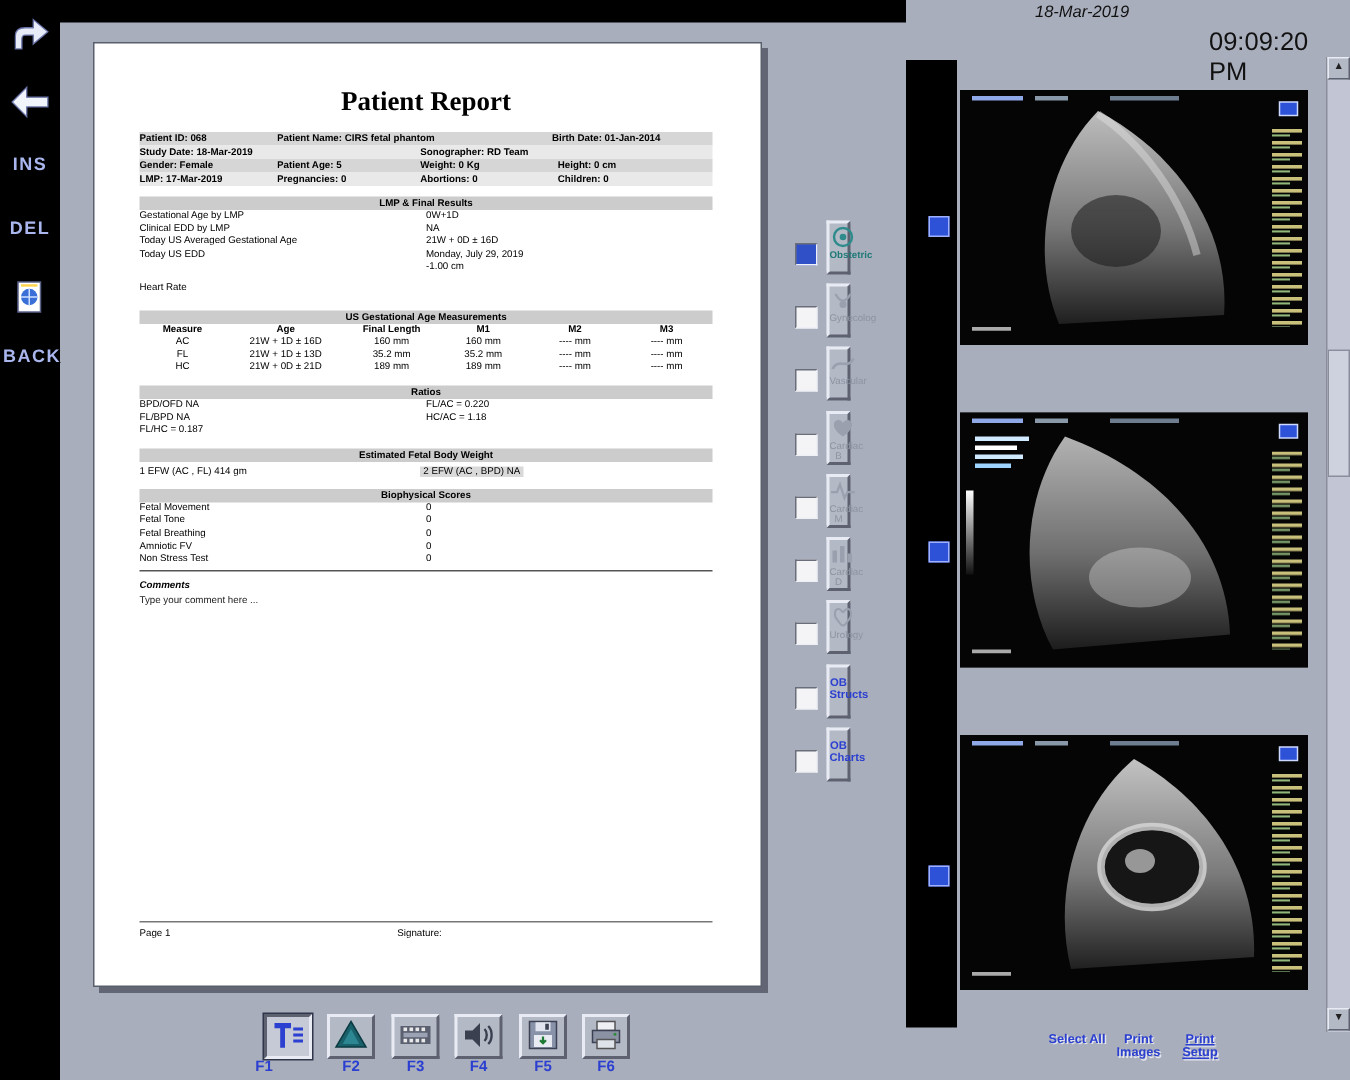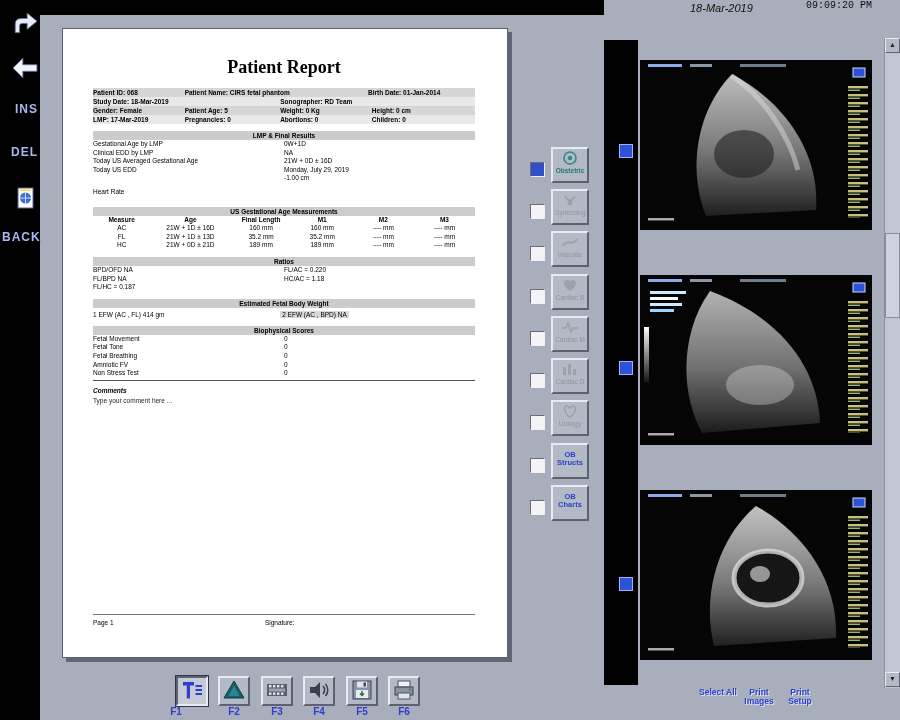--- a/index.html
+++ b/index.html
@@ -1,29 +1,29 @@
 <!DOCTYPE html>
 <html><head>
 <meta charset="utf-8">
 <style>
   html,body{margin:0;padding:0;background:#888;}
   .screen{position:relative;width:900px;height:720px;background:#a9aebc;overflow:hidden;
           font-family:"Liberation Sans",sans-serif;color:#000;}
 
   
   .left-strip{position:absolute;left:0;top:0;width:40px;height:720px;background:#000;}
-  .nav-btn{position:absolute;left:2px;width:36px;text-align:right;cursor:pointer;}
+  .nav-btn{position:absolute;left:2px;width:36px;text-align:center;cursor:pointer;}
   .nav-text{color:#aab6ee;font-weight:bold;font-size:12px;letter-spacing:1px;
             text-shadow:1px 1px 0 #000;}
   .top-strip{position:absolute;left:40px;top:0;width:564px;height:15px;background:#000;}
   .black-col{position:absolute;left:604px;top:40px;width:34px;height:645px;background:#000;}
 
   
   .hdr-date{position:absolute;left:690px;top:2px;font-size:11px;color:#111;font-style:italic;}
-  .hdr-time{position:absolute;left:806px;top:0;font-size:10px;color:#111;font-family:Liberation Mono, monospace;}
+  .hdr-time{position:absolute;left:806px;top:18px;font-size:17px;color:#111;}
 
   
   .page{position:absolute;left:62px;top:28px;width:446px;height:630px;background:#fff;
         border:1px solid #5a5f6c;box-shadow:4px 4px 0 rgba(40,42,55,.55);box-sizing:border-box;padding-left:32px;}
   .page-inner{position:absolute;left:30px;right:32px;top:0;}
   .rp-title{margin-top:28px;text-align:center;font-family:"Liberation Serif",serif;
             font-weight:bold;font-size:18px;}
   .rp-subtitle{margin-top:4px;text-align:center;font-family:"Liberation Serif",serif;
                font-weight:bold;font-size:16px;}
   .info-table{margin-top:10px;}
@@ -49,21 +49,21 @@
   .comments .ct{margin-top:3px;color:#222;min-height:14px;cursor:text;}
   .pg-footer{position:absolute;left:30px;right:32px;top:585px;border-top:1px solid #777;
              font-size:6.5px;padding-top:4px;display:flex;}
   .pg-footer .pg{width:45%;}
   .pg-footer .sg{width:55%;}
 
   
   .cat-cb{position:absolute;left:530px;width:13px;height:13px;background:#f4f4f6;
           border:1px solid;border-color:#6a6e7a #eef0f6 #eef0f6 #6a6e7a;cursor:pointer;}
   .cat-cb.checked{background:#3050c8;}
-  .cat-btn{position:absolute;left:551px;width:38px;height:36px;background:#b4b9c6;
+  .cat-btn{position:absolute;left:551px;width:16px;height:36px;background:#b4b9c6;
            border:2px solid;border-color:#e8ebf3 #5d6170 #5d6170 #e8ebf3;
            box-sizing:border-box;text-align:center;cursor:pointer;padding-top:2px;}
   .cat-btn .ic{display:block;height:16px;}
   .cat-btn .lbl{display:block;font-size:6.5px;line-height:7px;color:#8e93a0;}
   .cat-btn.active .lbl{color:#1f7a78;font-weight:bold;}
   .cat-btn.textonly{padding-top:6px;}
   .cat-btn.textonly .lbl{color:#2b3fd0;font-weight:bold;font-size:7.5px;line-height:8px;}
 
   
   .thumb{position:absolute;left:640px;width:232px;height:170px;background:#000;cursor:pointer;}
@@ -509,15 +509,15 @@
   </div>
   <div class="f-label" style="left:160px;">F1</div>
   <div class="f-label" style="left:218px;">F2</div>
   <div class="f-label" style="left:261px;">F3</div>
   <div class="f-label" style="left:303px;">F4</div>
   <div class="f-label" style="left:346px;">F5</div>
   <div class="f-label" style="left:388px;">F6</div>
 
   <div class="print-btn" style="left:698px;">Select All</div>
   <div class="print-btn" style="left:739px;">Print Images</div>
-  <div class="print-btn" style="left:780px;">Print Setup</div>
+  <div class="print-btn" style="left:780px;text-decoration:underline;">Print Setup</div>
 
 </div>
 
 </body></html>

